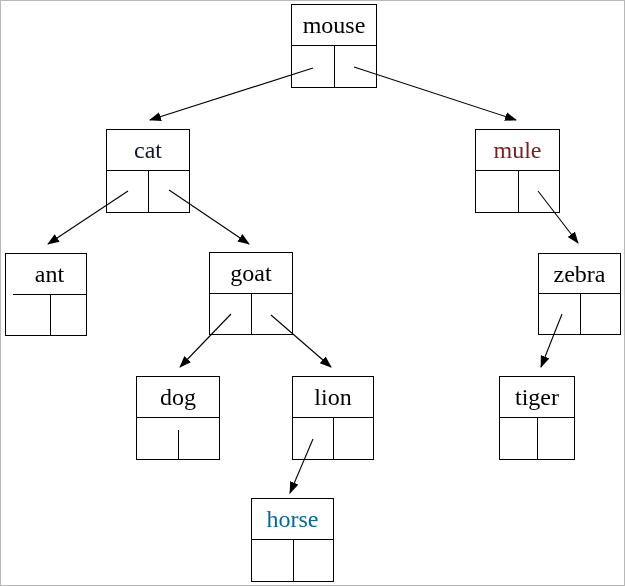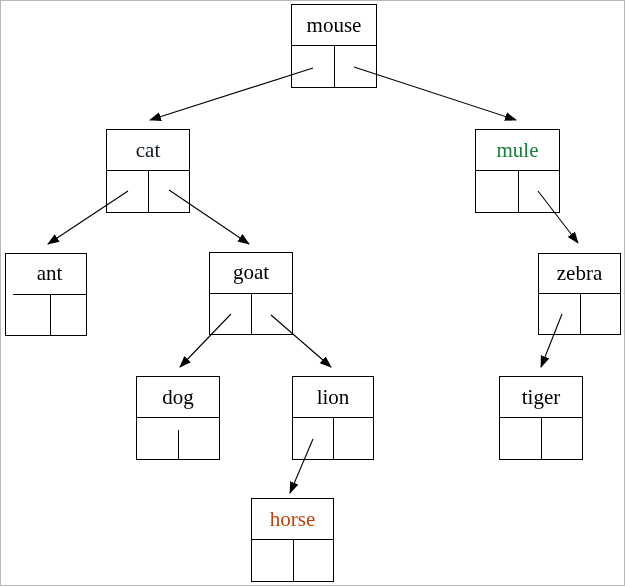--- a/index.html
+++ b/index.html
@@ -34,21 +34,21 @@
     flex-direction: column;
     z-index: 1;
   }
   .node-label {
     flex: 0 0 50%;
     box-sizing: border-box;
     border-bottom: 1px solid #000000;
     display: flex;
     align-items: center;
     justify-content: center;
-    font-size: 21px;
+    font-size: 24px;
     color: #000000;
     line-height: 1;
   }
   .node-pointers {
     flex: 1 1 auto;
     display: flex;
   }
   .ptr-cell {
     flex: 1 1 50%;
     box-sizing: border-box;
@@ -70,21 +70,21 @@
     </div>
   </div>
       <div class="node" style="left: 105px; top: 128px; width: 84px; height: 84px; border-color: rgb(0, 0, 0);">
     <div class="node-label" style="color: #0f172a;">cat</div>
     <div class="node-pointers">
       <div class="ptr-cell left"></div>
       <div class="ptr-cell right"></div>
     </div>
   </div>
       <div class="node" style="left: 474px; top: 128px; width: 85px; height: 84px; border-color: rgb(0, 0, 0);">
-    <div class="node-label" style="color: #15803d;">mule</div>
+    <div class="node-label" style="color: #7f1d1d;">mule</div>
     <div class="node-pointers">
       <div class="ptr-cell left"></div>
       <div class="ptr-cell right"></div>
     </div>
   </div>
       <div class="node" style="left: 4px; top: 252px; width: 82px; height: 83px; border-color: rgb(0, 0, 0); padding-left: 7px;">
     <div class="node-label" style="color: rgb(0, 0, 0);">ant</div>
     <div class="node-pointers">
       <div class="ptr-cell left"></div>
       <div class="ptr-cell right"></div>
@@ -111,29 +111,29 @@
       <div class="ptr-cell right"></div>
     </div>
   </div>
       <div class="node" style="left: 291px; top: 375px; width: 82px; height: 84px; border-color: rgb(0, 0, 0);">
     <div class="node-label" style="color: rgb(0, 0, 0);">lion</div>
     <div class="node-pointers">
       <div class="ptr-cell left"></div>
       <div class="ptr-cell right"></div>
     </div>
   </div>
-      <div class="node" style="left: 498px; top: 375px; width: 84px; height: 84px; border-color: rgb(0, 0, 0);">
+      <div class="node" style="left: 498px; top: 375px; width: 76px; height: 84px; border-color: rgb(0, 0, 0);">
     <div class="node-label" style="color: rgb(0, 0, 0);">tiger</div>
     <div class="node-pointers">
       <div class="ptr-cell left"></div>
       <div class="ptr-cell right"></div>
     </div>
   </div>
       <div class="node" style="left: 250px; top: 497px; width: 83px; height: 84px; border-color: rgb(0, 0, 0);">
-    <div class="node-label" style="color: #c2410c; text-align: center;">horse</div>
+    <div class="node-label" style="color: #0369a1; text-align: center;">horse</div>
     <div class="node-pointers">
       <div class="ptr-cell left"></div>
       <div class="ptr-cell right"></div>
     </div>
   </div>
     </div>
   <svg class="edge-layer" id="edge-layer" width="623" height="584" viewBox="0 0 623 584" xmlns="http://www.w3.org/2000/svg">
     <defs>
       <marker id="arrowhead" markerWidth="13" markerHeight="10" refX="11" refY="4.5" orient="auto" markerUnits="userSpaceOnUse">
         <path d="M0,0 L12,4.5 L0,9 Z" fill="#000000"></path>

